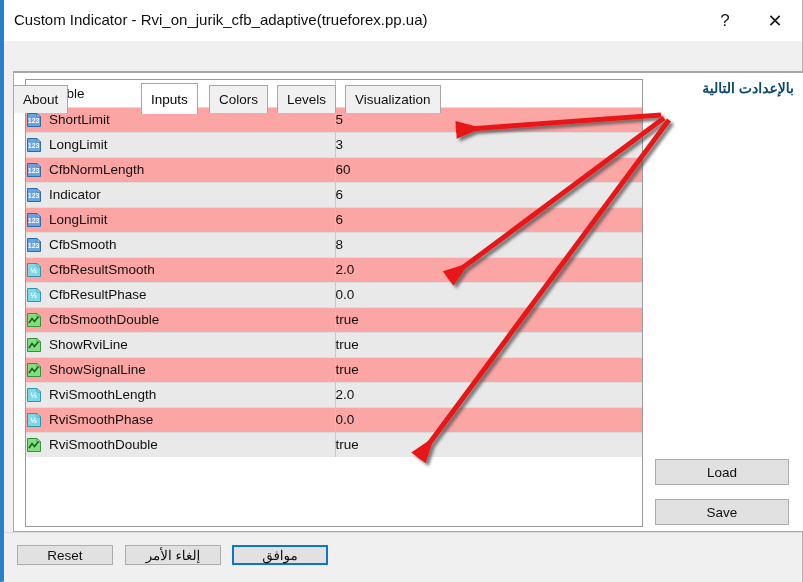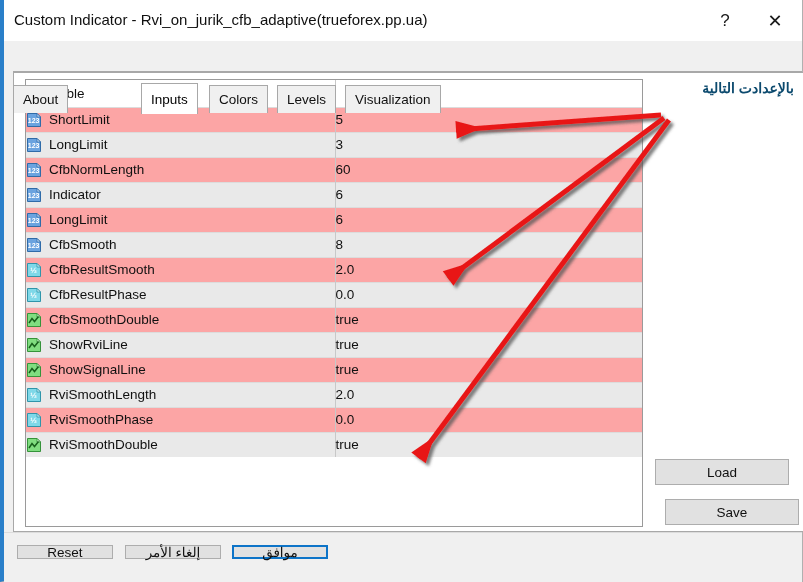--- a/index.html
+++ b/index.html
@@ -110,30 +110,30 @@
 
   
   .side-btn {
     position:absolute; left:651px; width:134px; height:26px;
     background:#e1e1e1; border:1px solid #adadad;
     font-size:13.5px; color:#101010;
     display:flex; align-items:center; justify-content:center;
     cursor:default;
   }
   #load-btn { top:459px; }
-  #save-btn { top:499px;margin-left:10px; }
+  #save-btn { top:499px; }
 
   
   #footer {
     position:absolute; left:0; top:532px; right:0; height:50px;
     background:#f0f0f0;
     border-top:1px solid #dcdcdc;
   }
   .foot-btn {
-    position:absolute; top:545px; height:14px;
+    position:absolute; top:545px; height:20px;
     background:#e1e1e1; border:1px solid #adadad;
     font-size:13.5px; color:#101010;
     display:flex; align-items:center; justify-content:center;
     cursor:default;
   }
   #reset-btn  { left:13px;  width:96px; }
   #cancel-btn { left:121px; width:96px; }
   #ok-btn     { left:228px; width:96px; border:2px solid #0d74c8; }
 
   

